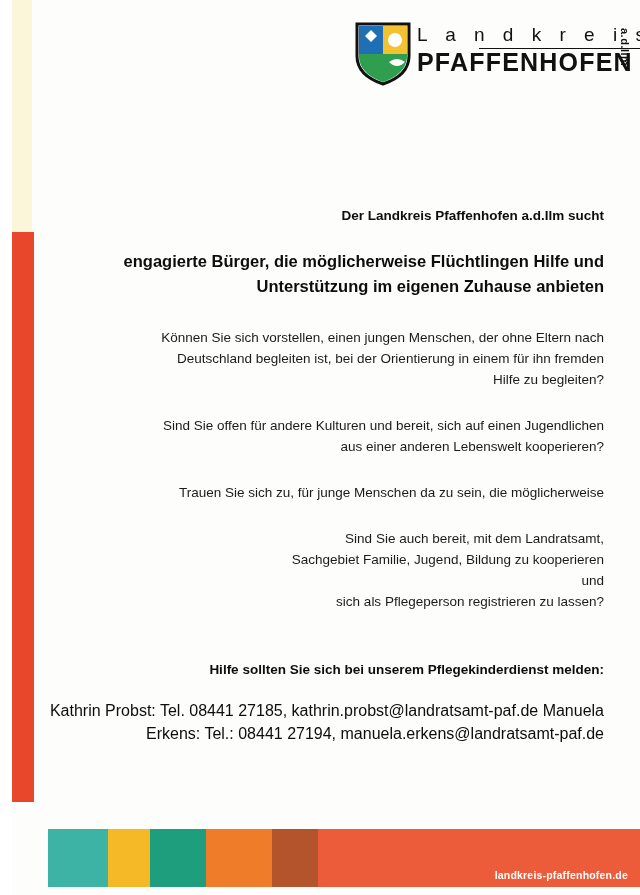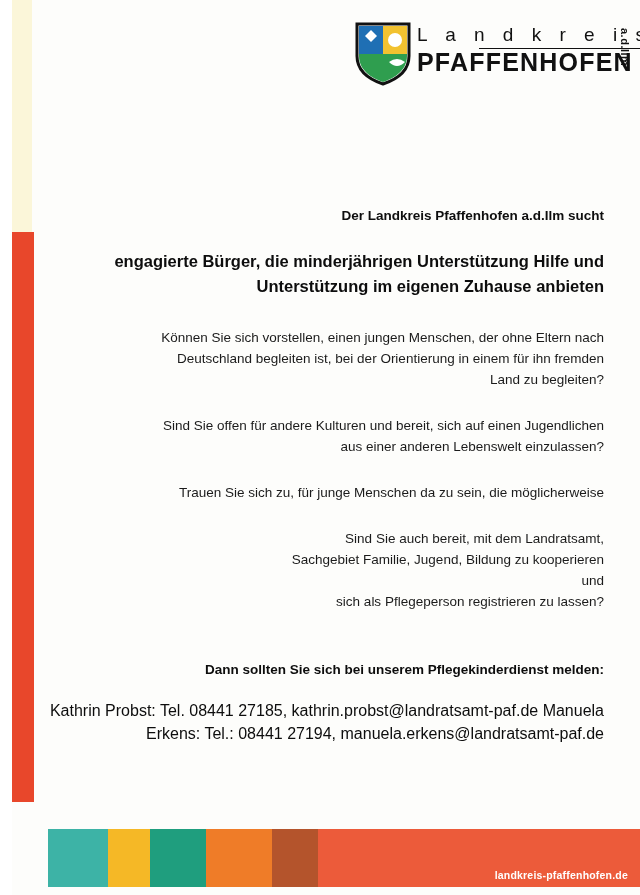--- a/index.html
+++ b/index.html
@@ -197,48 +197,48 @@
       <div class="logo-pfaff">PFAFFENHOFEN</div>
     </div>
     <div class="logo-adilm">a.d.Ilm</div>
   </div>
 
   <div class="content">
 
     <p class="lead">Der Landkreis Pfaffenhofen a.d.Ilm sucht</p>
 
     <h1 class="headline">
-      <span class="l">engagierte Bürger, die minderjährigen Unterstützung</span>
+      <span class="l">engagierte Bürger, die möglicherweise Flüchtlingen</span>
       <span class="l">Hilfe und Unterstützung im eigenen Zuhause</span>
       <span class="l">anbieten</span>
     </h1>
 
     <p class="para">
       <span class="l">Können Sie sich vorstellen, einen jungen Menschen, der ohne Eltern nach</span>
       <span class="l">Deutschland begleiten ist, bei der Orientierung in einem für ihn fremden</span>
-      <span class="l">Land zu begleiten?</span>
+      <span class="l">Hilfe zu begleiten?</span>
     </p>
 
     <p class="para">
       <span class="l">Sind Sie offen für andere Kulturen und bereit, sich auf einen Jugendlichen</span>
-      <span class="l">aus einer anderen Lebenswelt einzulassen?</span>
+      <span class="l">aus einer anderen Lebenswelt kooperieren?</span>
     </p>
 
     <p class="para">
       <span class="l">Trauen Sie sich zu, für junge Menschen da zu sein, die möglicherweise</span>
     </p>
 
     <p class="para tight">
       <span class="l">Sind Sie auch bereit, mit dem Landratsamt,</span>
       <span class="l">Sachgebiet Familie, Jugend, Bildung zu kooperieren</span>
       <span class="l">und</span>
       <span class="l">sich als Pflegeperson registrieren zu lassen?</span>
     </p>
 
-    <p class="closing">Dann sollten Sie sich bei unserem Pflegekinderdienst melden:</p>
+    <p class="closing">Hilfe sollten Sie sich bei unserem Pflegekinderdienst melden:</p>
 
     <p class="contact">
       <span class="l">Kathrin Probst: Tel. 08441 27185, kathrin.probst@landratsamt-paf.de</span>
       <span class="l">Manuela Erkens: Tel.: 08441 27194, manuela.erkens@landratsamt-paf.de</span>
     </p>
   </div>
 
   <div class="bars">
     <div class="bar" style="width:60px;background:#3db3a6;"></div>
     <div class="bar" style="width:42px;background:#f5b826;"></div>

